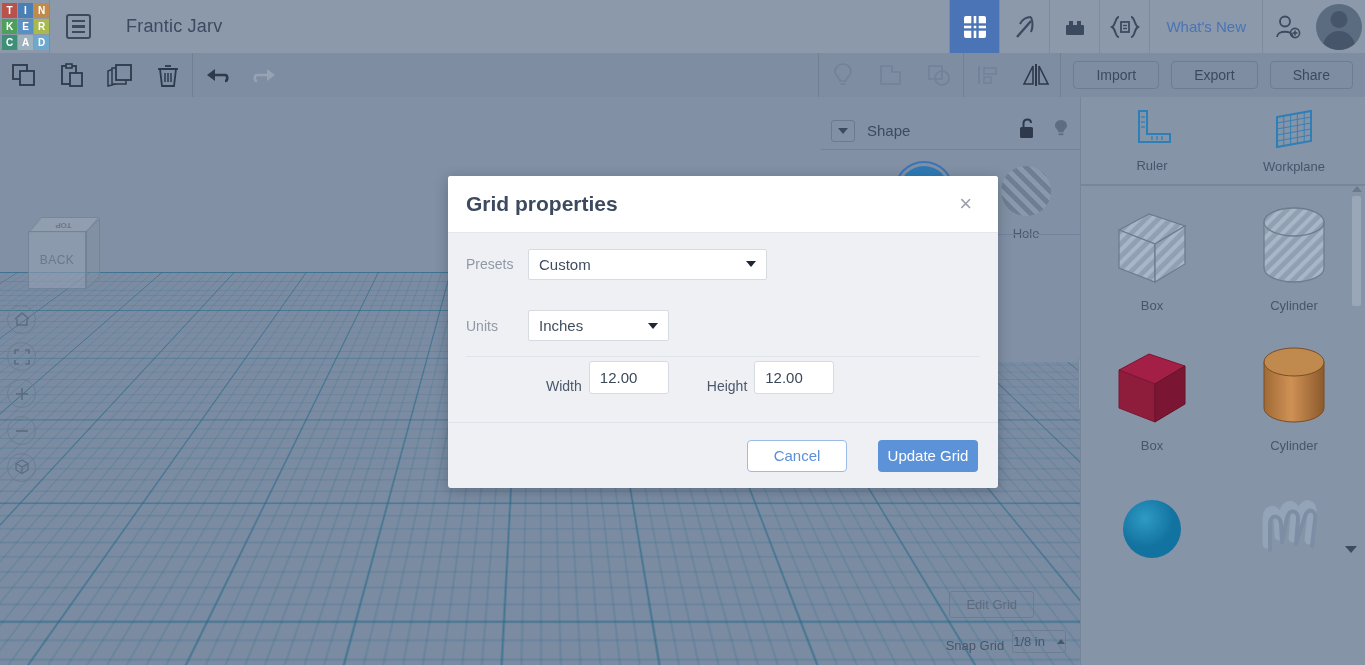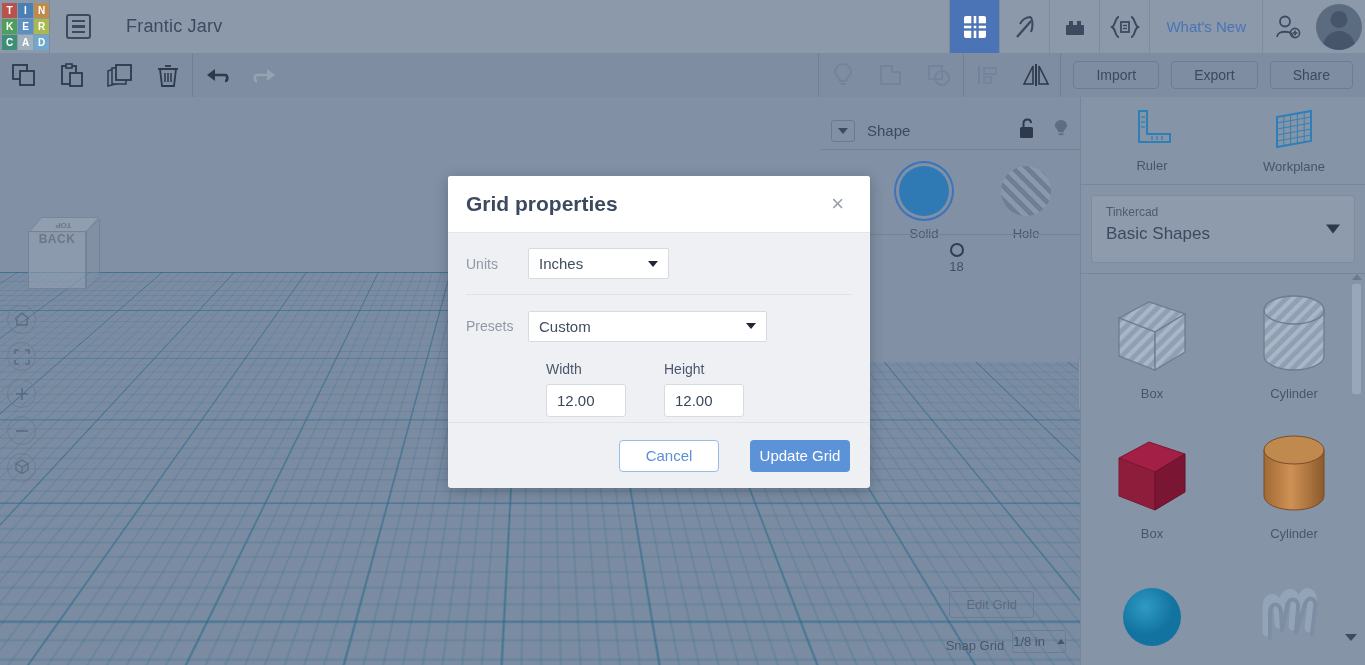--- a/index.html
+++ b/index.html
@@ -102,22 +102,22 @@
     transform-origin: 50% 0%;
     border: 1px solid rgba(38,104,138,.75);
   }
   .viewcube {
     position: absolute; left: 28px; top: 120px; width: 72px; height: 72px;
   }
   .vc-face {
     position: absolute; left: 0; top: 14px; width: 58px; height: 58px;
     background: rgba(150,163,180,.55);
     border: 1px solid rgba(110,125,145,.8);
-    display: flex; justify-content: center;
-    font-size: 12px; font-weight: bold; color: #6a7889; letter-spacing: .5px;
+    display: flex; align-items: center; justify-content: center;
+    font-size: 12px; font-weight: normal; color: #6a7889; letter-spacing: .5px;
   }
   .vc-top {
     position: absolute; left: 0; top: 0; width: 58px; height: 16px;
     background: rgba(160,172,188,.5);
     border: 1px solid rgba(110,125,145,.7);
     transform: skewX(-40deg); transform-origin: bottom left;
     display: flex; align-items: center; justify-content: center;
     font-size: 8px; font-weight: bold; color: #6a7889;
   }
   .vc-top span { transform: rotate(180deg) skewX(40deg); }
@@ -237,21 +237,21 @@
     position: absolute; right: 3px; top: 0; width: 0; height: 0;
     border-left: 5px solid transparent; border-right: 5px solid transparent; border-bottom: 6px solid #6b7a8d;
   }
   .sb-bottom-caret {
     position: absolute; right: 8px; bottom: 10px; width: 0; height: 0;
     border-left: 6px solid transparent; border-right: 6px solid transparent; border-top: 7px solid #3e4c5e;
   }
 
   
   .modal {
-    position: absolute; left: 448px; top: 176px; width: 422px; height: 312px;
+    position: absolute; left: 448px; top: 176px; width: 550px; height: 312px;
     background: #eef0f4; border-radius: 3px;
     box-shadow: 0 3px 14px rgba(20,30,45,.28);
     overflow: hidden;
   }
   .modal-head {
     height: 57px; background: #fff; display: flex; align-items: center;
     padding: 0 20px 0 18px; border-bottom: 1px solid #e3e6ec;
   }
   .modal-title { flex: 1; font-size: 21px; color: #3c4a60; font-weight: bold; }
   .modal-close {
@@ -266,21 +266,21 @@
     display: flex; align-items: center; padding: 0 10px; font-size: 15px; color: #404d5f;
     cursor: pointer; position: relative;
   }
   .select-units { width: 141px; }
   .select-presets { width: 239px; }
   .sel-caret {
     position: absolute; right: 10px; top: 50%; transform: translateY(-50%);
     width: 0; height: 0; border-left: 5px solid transparent; border-right: 5px solid transparent; border-top: 6px solid #1f2733;
   }
   .wh-row { display: flex; gap: 38px; padding: 4px 0 0 80px; }
-  .wh-group { display: flex; flex-direction: column; gap: 7px; }
+  .wh-group { display: flex; flex-direction: row; gap: 7px; align-items: flex-end; }
   .wh-label { font-size: 14px; color: #4b586b; }
   .wh-input {
     width: 80px; height: 33px; background: #fff; border: 1px solid #d6dae1; border-radius: 3px;
     font-size: 15px; color: #3b485a; padding: 0 10px;
     font-family: "Liberation Sans", sans-serif;
   }
   .modal-foot {
     position: absolute; left: 0; right: 0; bottom: 0; height: 66px;
     border-top: 1px solid #e0e3e9;
     display: flex; align-items: center; justify-content: flex-end; gap: 31px; padding-right: 20px;
@@ -576,25 +576,20 @@
             <path d="M6 16 L40 10"></path>
               <path d="M6 22 L40 16"></path>
             <path d="M6 28 L40 22"></path>
               <path d="M6 34 L40 28"></path>
           </g>
         </svg>
         <span class="sb-tool-label">Workplane</span>
       </div>
     </div>
 
-    <div class="sb-dropdown">
-      <div class="sb-dd-sub">Tinkercad</div>
-      <div class="sb-dd-main">Basic Shapes</div>
-      <span class="sb-dd-caret"></span>
-    </div>
 
     <div class="sb-grid">
       <div class="shape-row">
         <div class="shape-cell">
           <div class="shape-art">
             <svg width="82" height="86" viewBox="0 0 82 86">
               <defs>
                   <pattern id="hatch1" patternUnits="userSpaceOnUse" width="9" height="9" patternTransform="rotate(45)">
                 <rect width="9" height="9" fill="#8fa0b4"></rect>
                     <rect width="4.2" height="9" fill="#a8b6c6"></rect>
@@ -681,34 +676,34 @@
       <div class="sb-bottom-caret"></div>
     </div>
   </div>
 
   <div class="modal">
     <div class="modal-head">
       <div class="modal-title">Grid properties</div>
       <div class="modal-close">×</div>
     </div>
     <div class="modal-body">
+      <div class="field-row no-border">
+        <div class="field-label">Presets</div>
+        <div class="select-box select-presets">
+          <span>Custom</span>
+          <span class="sel-caret"></span>
+        </div>
+      </div>
       <div class="field-row">
         <div class="field-label">Units</div>
         <div class="select-box select-units">
           <span>Inches</span>
           <span class="sel-caret"></span>
         </div>
       </div>
-      <div class="field-row no-border">
-        <div class="field-label">Presets</div>
-        <div class="select-box select-presets">
-          <span>Custom</span>
-          <span class="sel-caret"></span>
-        </div>
-      </div>
       <div class="wh-row">
         <div class="wh-group">
           <span class="wh-label">Width</span>
           <input class="wh-input" value="12.00" style="">
         </div>
         <div class="wh-group">
           <span class="wh-label">Height</span>
           <input class="wh-input" value="12.00" style="">
         </div>
       </div>

